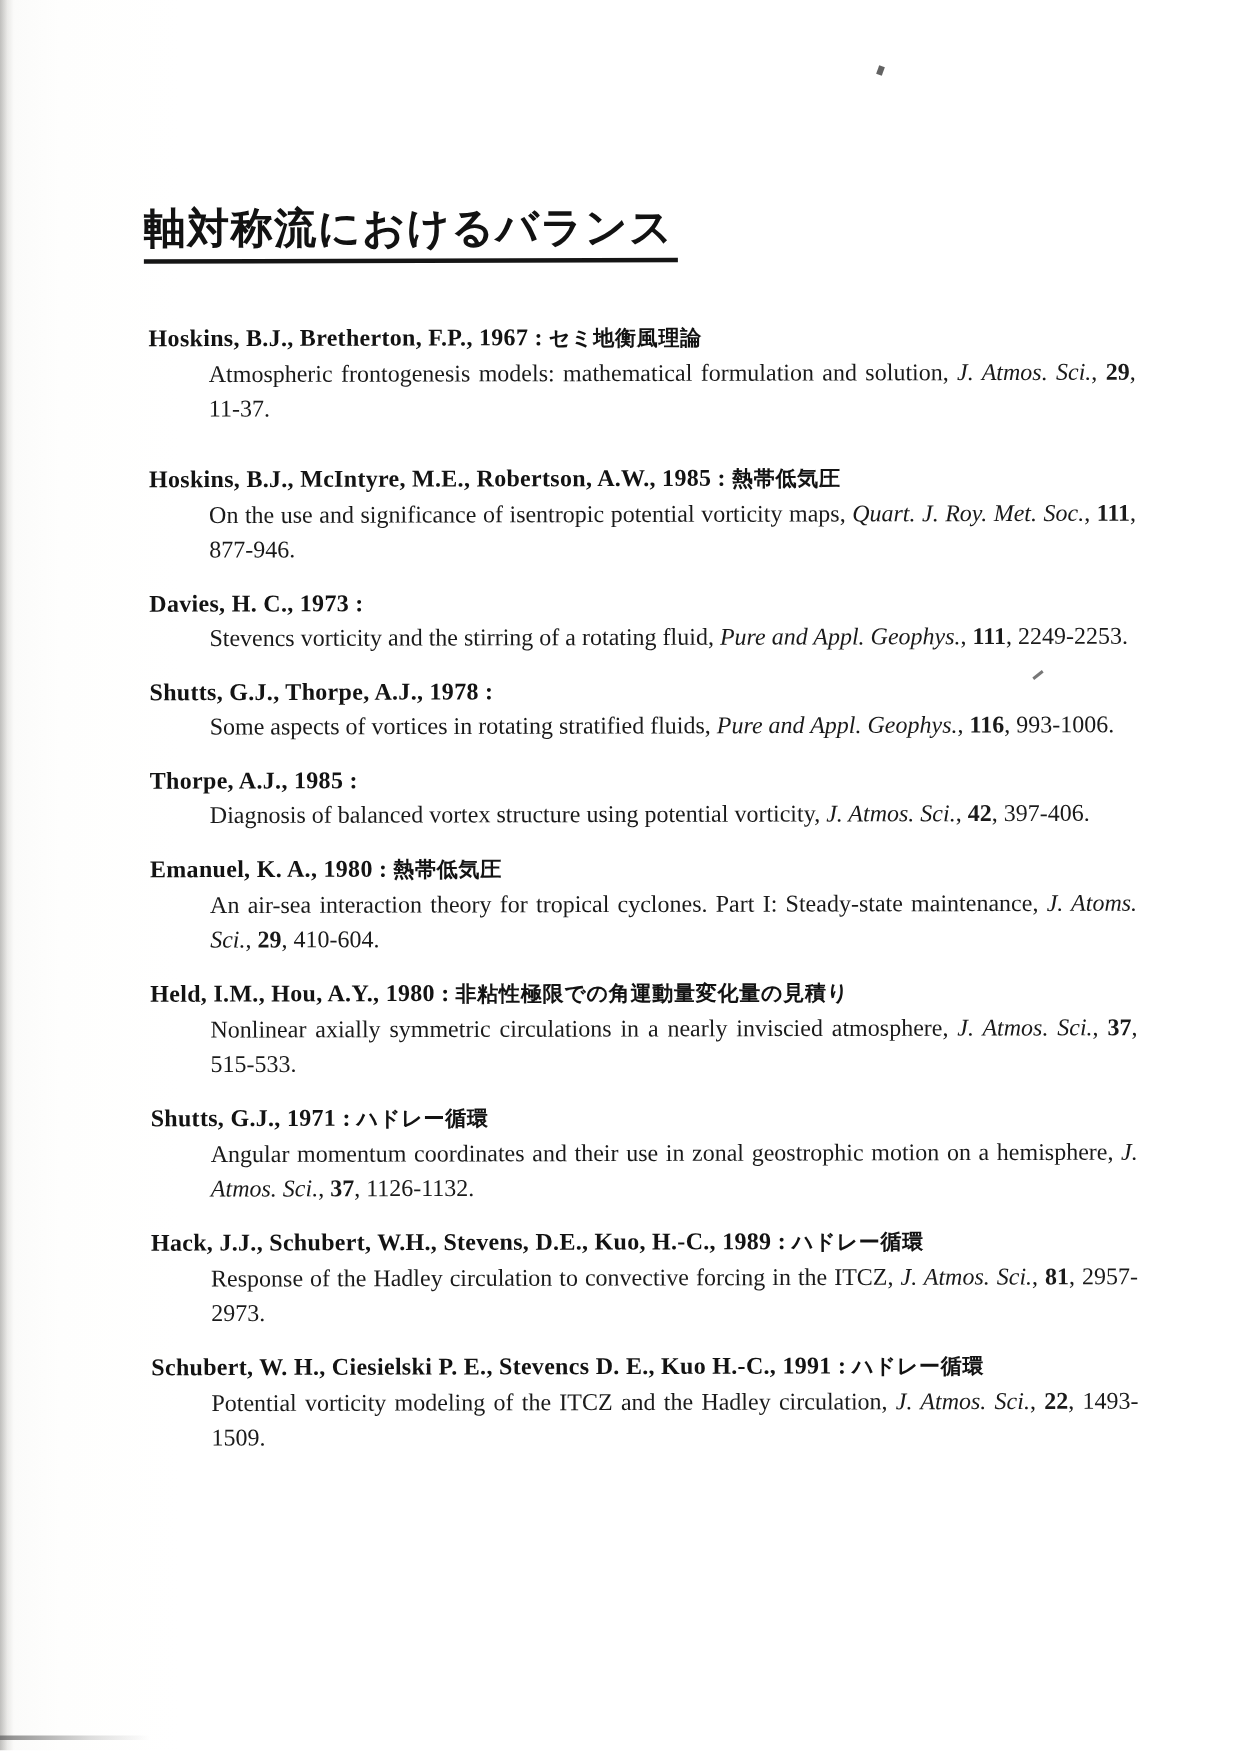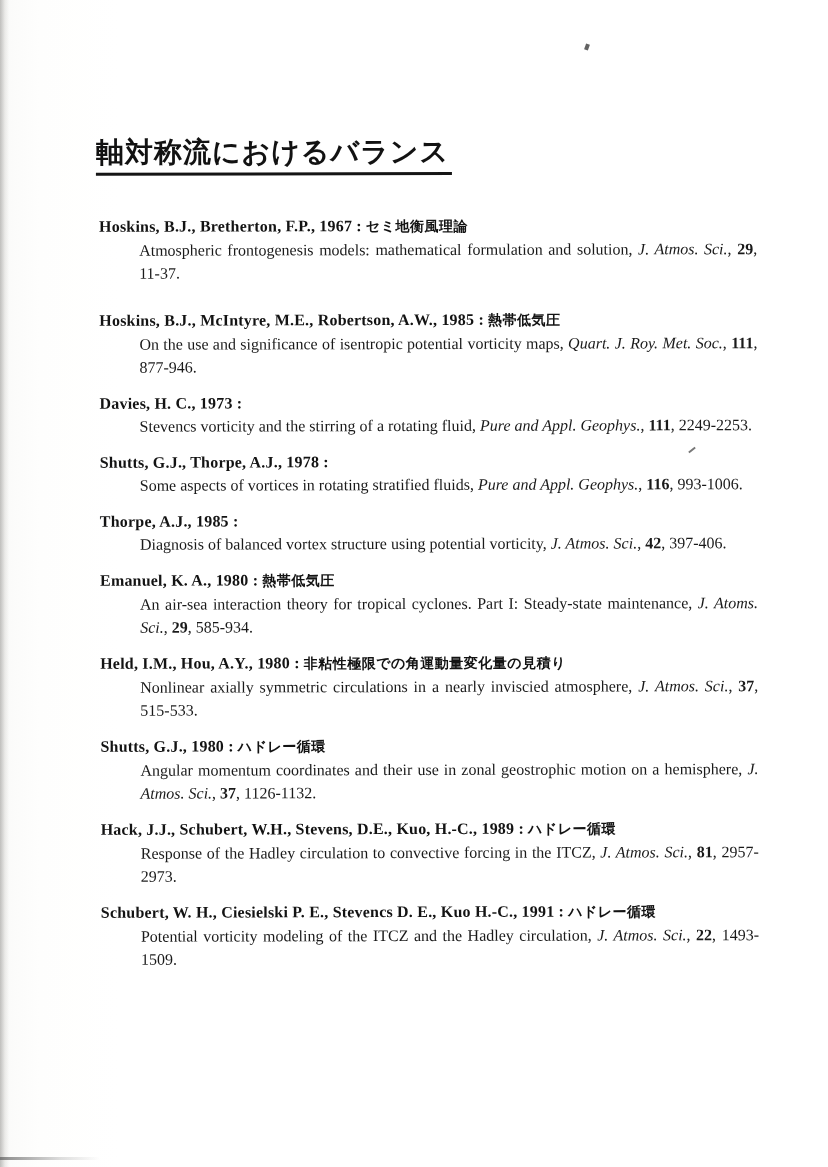--- a/index.html
+++ b/index.html
@@ -159,34 +159,34 @@
           
         </div>
         <div class="ref-body"><span class="seg-n">Diagnosis of balanced vortex structure using potential vorticity, </span><span class="seg-i">J. Atmos. Sci.</span><span class="seg-n">, </span><span class="seg-b">42</span><span class="seg-n">, 397-406.</span></div>
       </div>
 
       <div class="ref">
         <div class="ref-head">
           <span class="authors">Emanuel, K. A., 1980 :</span>
           <span class="tag">熱帯低気圧</span>
         </div>
-        <div class="ref-body"><span class="seg-n">An air-sea interaction theory for tropical cyclones. Part I: Steady-state maintenance, </span><span class="seg-i">J. Atoms. Sci.</span><span class="seg-n">, </span><span class="seg-b">29</span><span class="seg-n">, 585-934.</span></div>
+        <div class="ref-body"><span class="seg-n">An air-sea interaction theory for tropical cyclones. Part I: Steady-state maintenance, </span><span class="seg-i">J. Atoms. Sci.</span><span class="seg-n">, </span><span class="seg-b">29</span><span class="seg-n">, 410-604.</span></div>
       </div>
 
       <div class="ref">
         <div class="ref-head">
           <span class="authors">Held, I.M., Hou, A.Y., 1980 :</span>
           <span class="tag">非粘性極限での角運動量変化量の見積り</span>
         </div>
         <div class="ref-body"><span class="seg-n">Nonlinear axially symmetric circulations in a nearly inviscied atmosphere, </span><span class="seg-i">J. Atmos. Sci.</span><span class="seg-n">, </span><span class="seg-b">37</span><span class="seg-n">, 515-533.</span></div>
       </div>
 
       <div class="ref">
         <div class="ref-head">
-          <span class="authors">Shutts, G.J., 1980 :</span>
+          <span class="authors">Shutts, G.J., 1971 :</span>
           <span class="tag">ハドレー循環</span>
         </div>
         <div class="ref-body"><span class="seg-n">Angular momentum coordinates and their use in zonal geostrophic motion on a hemi­sphere, </span><span class="seg-i">J. Atmos. Sci.</span><span class="seg-n">, </span><span class="seg-b">37</span><span class="seg-n">, 1126-1132.</span></div>
       </div>
 
       <div class="ref">
         <div class="ref-head">
           <span class="authors">Hack, J.J., Schubert, W.H., Stevens, D.E., Kuo, H.-C., 1989 :</span>
           <span class="tag">ハドレー循環</span>
         </div>

